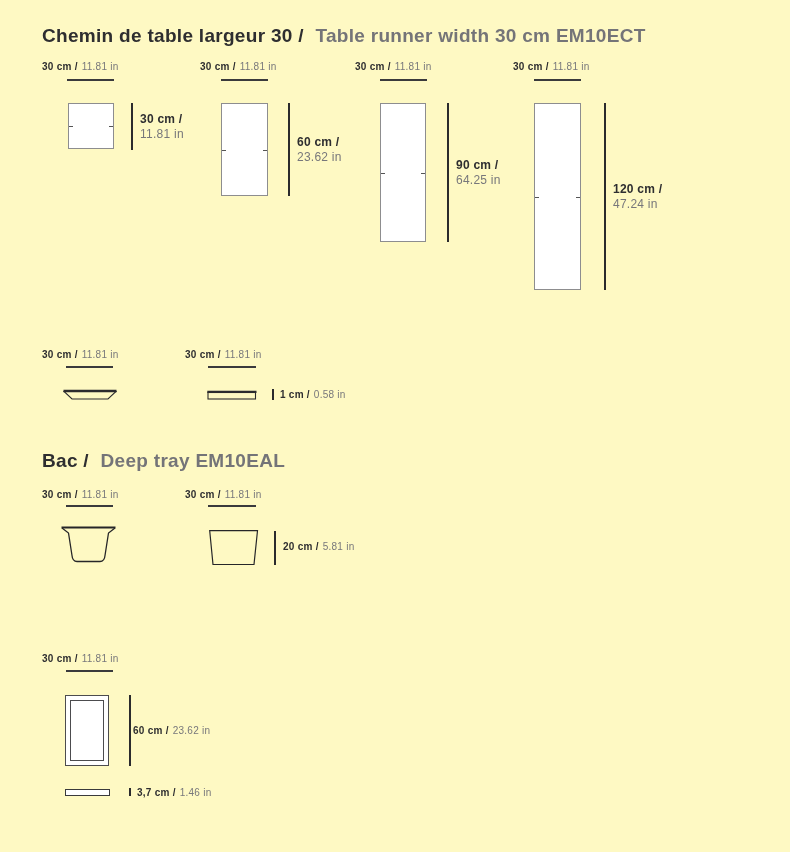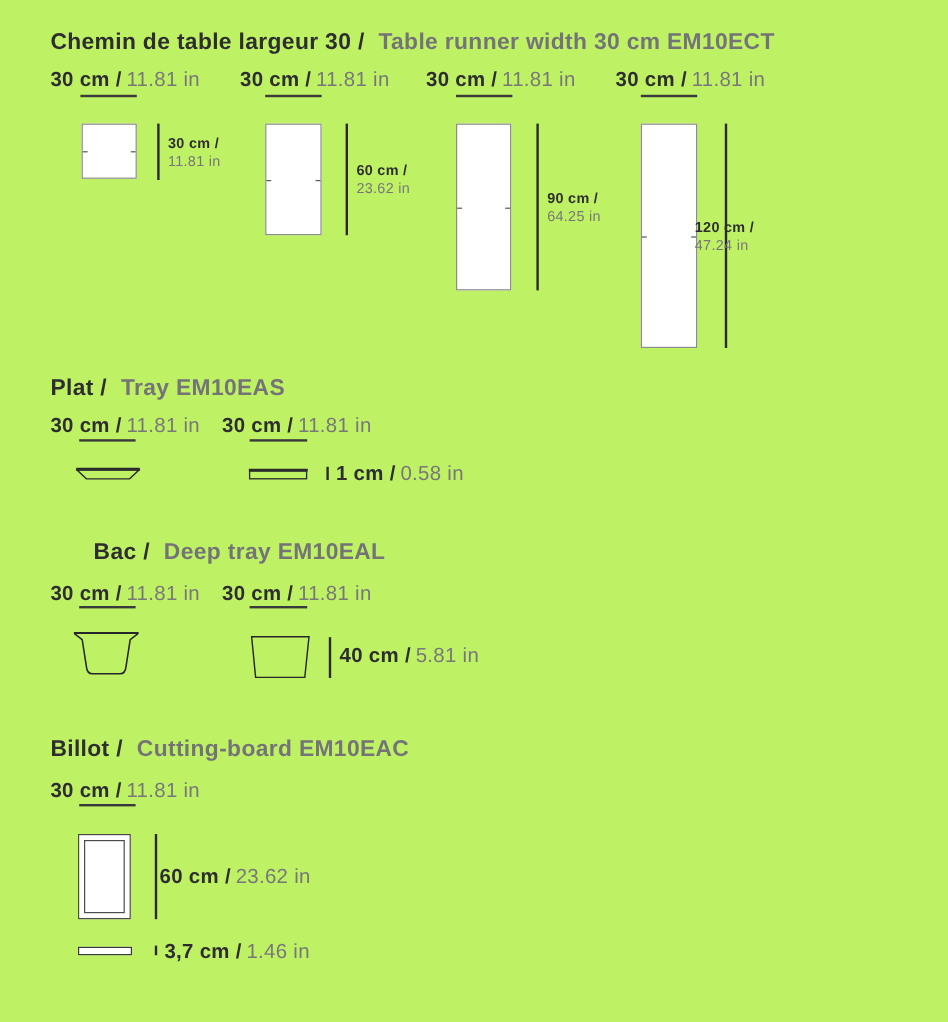--- a/index.html
+++ b/index.html
@@ -1,26 +1,26 @@
 <!DOCTYPE html>
 <html><head>
 <meta charset="utf-8">
 <style>
   html,body{margin:0;padding:0;background:#ffffff;}
   #page{
-    position:relative;width:790px;height:852px;background:#bef264;overflow:hidden;
+    position:relative;width:790px;height:852px;background:#fef9c3;overflow:hidden;
     font-family:"Liberation Sans", sans-serif;
   }
   .abs{position:absolute;}
   
   .title{font-size:19px;font-weight:700;letter-spacing:.3px;white-space:nowrap;}
   .title .fr{color:#2e2e30;}
   .title .en{color:#747478;margin-left:6px;}
   
-  .lbl{font-size:17px;letter-spacing:.25px;white-space:nowrap;line-height:14px;}
+  .lbl{font-size:10px;letter-spacing:.25px;white-space:nowrap;line-height:14px;}
   .lbl .b{color:#2e2e30;font-weight:700;}
   .lbl .g{color:#77777b;font-weight:400;margin-left:4px;}
   .vlbl{font-size:12px;letter-spacing:.25px;white-space:nowrap;line-height:15px;}
   .vlbl .b{color:#2e2e30;font-weight:700;display:block;}
   .vlbl .g{color:#77777b;font-weight:400;display:block;}
   
   .hline{height:2px;background:#3a3a3c;}
   .vline{width:2px;background:#2b2b2d;}
   .tickline{width:2px;background:#2b2b2d;}
   
@@ -89,29 +89,25 @@
     <span class="g">11.81 in</span>
   </div>
   <div class="abs vlbl" style="left:297px;top:135px;">
     <span class="b">60 cm /</span>
     <span class="g">23.62 in</span>
   </div>
   <div class="abs vlbl" style="left:456px;top:158px;">
     <span class="b">90 cm /</span>
     <span class="g">64.25 in</span>
   </div>
-  <div class="abs vlbl" style="left:579px;top:182px;">
+  <div class="abs vlbl" style="left:613px;top:182px;">
     <span class="b">120 cm /</span>
     <span class="g">47.24 in</span>
   </div>
 
-  <div class="abs title" style="left:42px;top:313px;">
-    <span class="fr">Plat /</span>
-    <span class="en">Tray EM10EAS</span>
-  </div>
 
   <div class="abs lbl" style="left:42px;top:348px;">
     <span class="b">30 cm /</span><span class="g">11.81 in</span>
   </div>
   <div class="abs lbl" style="left:185px;top:348px;">
     <span class="b">30 cm /</span><span class="g">11.81 in</span>
   </div>
 
   <div class="abs hline" style="left:66px;top:366px;width:47px;"></div>
   <div class="abs hline" style="left:208px;top:366px;width:48px;"></div>
@@ -128,21 +124,21 @@
       <rect x="1" y="2.5" width="47.5" height="6.5" fill="none" stroke="#2b2b2d" stroke-width="1.1"></rect>
       <line x1="0.3" y1="1.8" x2="49.5" y2="1.8" stroke="#2b2b2d" stroke-width="2.2"></line>
     </svg>
   </div>
 
   <div class="abs tickline" style="left:272px;top:389px;height:11px;"></div>
   <div class="abs lbl" style="left:280px;top:388px;">
     <span class="b">1 cm /</span><span class="g">0.58 in</span>
   </div>
 
-  <div class="abs title" style="left:42px;top:450px;margin-left:36px;">
+  <div class="abs title" style="left:42px;top:450px;">
     <span class="fr">Bac /</span>
     <span class="en">Deep tray EM10EAL</span>
   </div>
 
   <div class="abs lbl" style="left:42px;top:488px;">
     <span class="b">30 cm /</span><span class="g">11.81 in</span>
   </div>
   <div class="abs lbl" style="left:185px;top:488px;">
     <span class="b">30 cm /</span><span class="g">11.81 in</span>
   </div>
@@ -158,27 +154,23 @@
   </div>
 
   <div class="abs" style="left:209px;top:530px;">
     <svg width="50" height="36" viewBox="0 0 50 36">
       <path d="M0.7,0.7 L48.5,0.7 L45,34.5 L4,34.5 Z" fill="none" stroke="#262628" stroke-width="1.2"></path>
     </svg>
   </div>
 
   <div class="abs vline" style="left:274px;top:531px;height:34px;"></div>
   <div class="abs lbl" style="left:283px;top:540px;">
-    <span class="b">40 cm /</span><span class="g">5.81 in</span>
+    <span class="b">20 cm /</span><span class="g">5.81 in</span>
   </div>
 
-  <div class="abs title" style="left:42px;top:614px;">
-    <span class="fr">Billot /</span>
-    <span class="en">Cutting-board EM10EAC</span>
-  </div>
 
   <div class="abs lbl" style="left:42px;top:652px;">
     <span class="b">30 cm /</span><span class="g">11.81 in</span>
   </div>
   <div class="abs hline" style="left:66px;top:670px;width:47px;"></div>
 
   <div class="abs board-outer" style="left:65px;top:695px;width:44px;height:71px;">
     <div class="board-inner"></div>
   </div>
 

